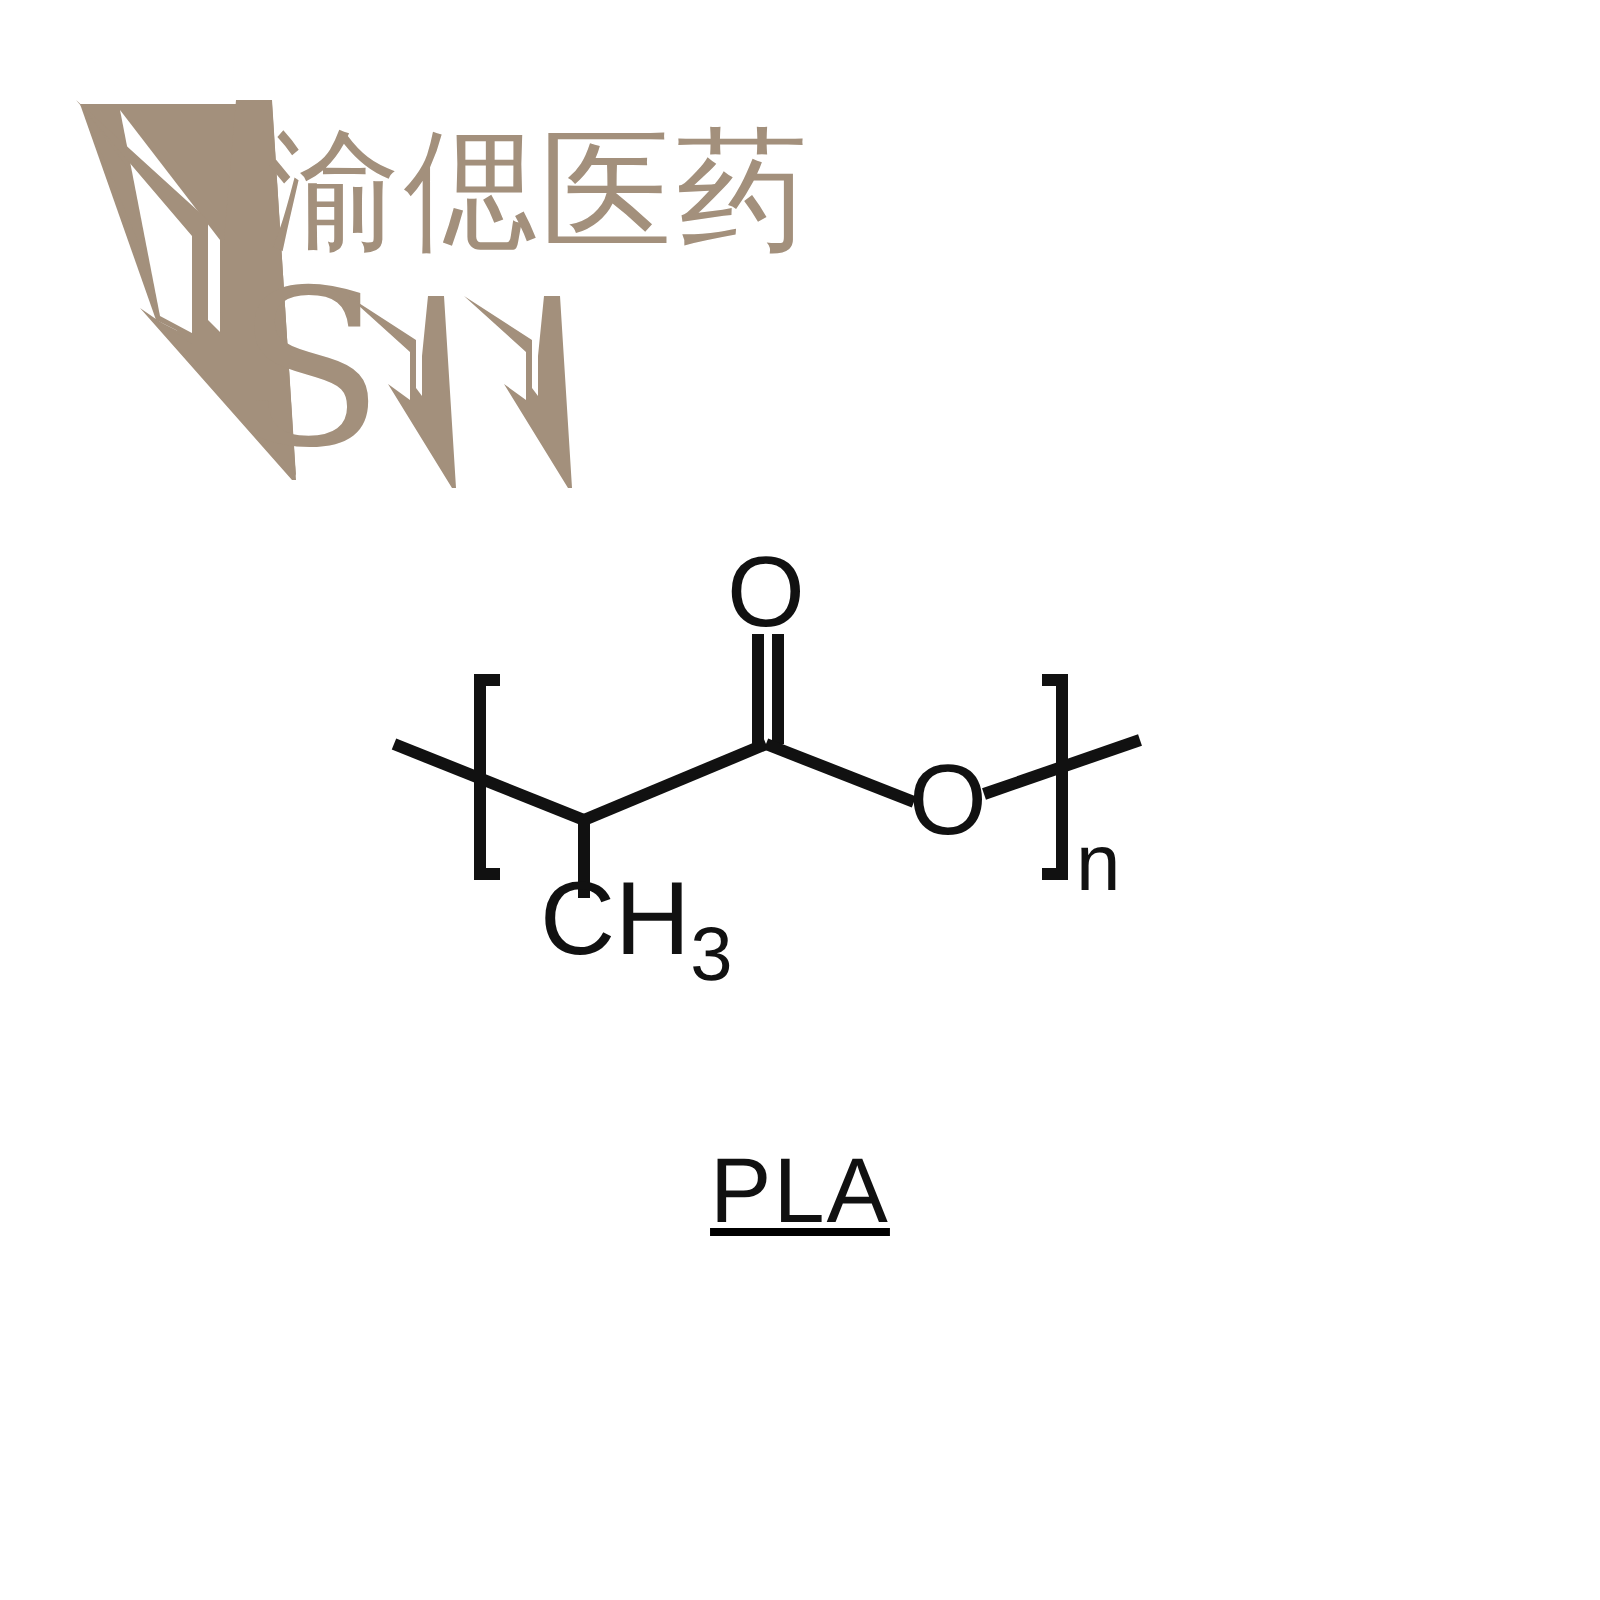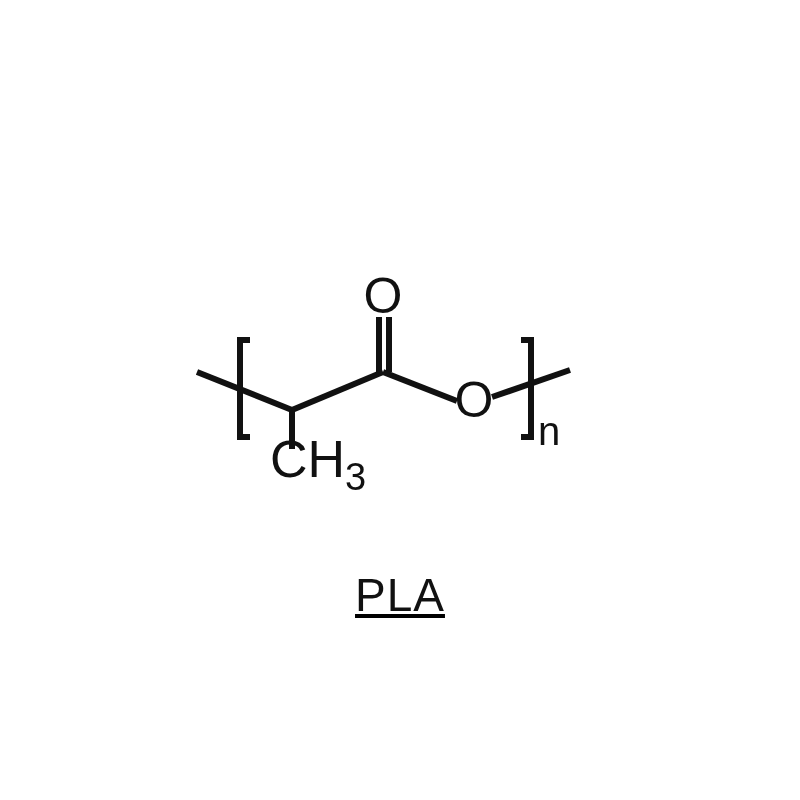--- a/index.html
+++ b/index.html
@@ -51,20 +51,53 @@
   .cn-text {
     font-family: "DejaVu Serif", "Liberation Serif", serif;
   }
   svg { display: block; }
 </style>
 </head>
 <body>
 
 <div id="page">
 
+  <div id="logo-block">
+    <svg width="460" height="260" viewBox="0 0 460 260">
+
+      <g>
+
+        <path d="M 40 52 L 108 118 L 108 175 L 78 160 L 40 52 Z" fill="#a3907c"></path>
+
+        <path d="M 40 52 L 108 118 L 108 175 L 78 160 L 145 238 L 146 238 L 132 95 L 118 52 Z" fill="#a3907c"></path>
+
+        <path d="M 41 53 L 86 162 L 146 239 L 100 133 Z" fill="#a3907c"></path>
+
+        <path d="M 60 55 L 110 120 L 110 174 L 80 158 Z" fill="#ffffff"></path>
+
+        <path d="M 120 50 L 136 52 L 148 238 L 113 172 L 113 116 Z" fill="#a3907c"></path>
+
+        <path d="M 38 50 L 96 118 L 96 172 L 70 154 L 146 240 L 148 240
+                 L 136 50 L 118 50 L 112 120 L 112 168 L 104 160 L 104 110 Z" fill="#a3907c"></path>
+      </g>
+
+      <text x="134" y="118" class="cn-text" font-size="66" fill="#a3907c" letter-spacing="2">渝偲医药</text>
+
+      <text x="118" y="222" font-family="DejaVu Serif, Liberation Serif, serif" font-size="108" fill="#a3907c">S</text>
+
+      <g>
+        <path d="M 174 148 L 205 176 L 205 200 L 194 192 L 226 244 L 228 244
+                 L 222 148 L 214 148 L 211 178 L 211 198 L 208 194 L 208 170 Z" fill="#a3907c"></path>
+      </g>
+      <g>
+        <path d="M 232 148 L 263 176 L 263 200 L 252 192 L 284 244 L 286 244
+                 L 280 148 L 272 148 L 269 178 L 269 198 L 266 194 L 266 170 Z" fill="#a3907c"></path>
+      </g>
+    </svg>
+  </div>
 
   <div id="structure-block">
     <svg width="800" height="270" viewBox="0 0 800 270">
       <g stroke="#111111" stroke-width="6" stroke-linecap="butt" fill="none">
 
         <line x1="197" y1="117" x2="292" y2="155"></line>
 
         <line x1="292" y1="155" x2="383" y2="117"></line>
 
         <line x1="379" y1="117" x2="379" y2="62"></line>

